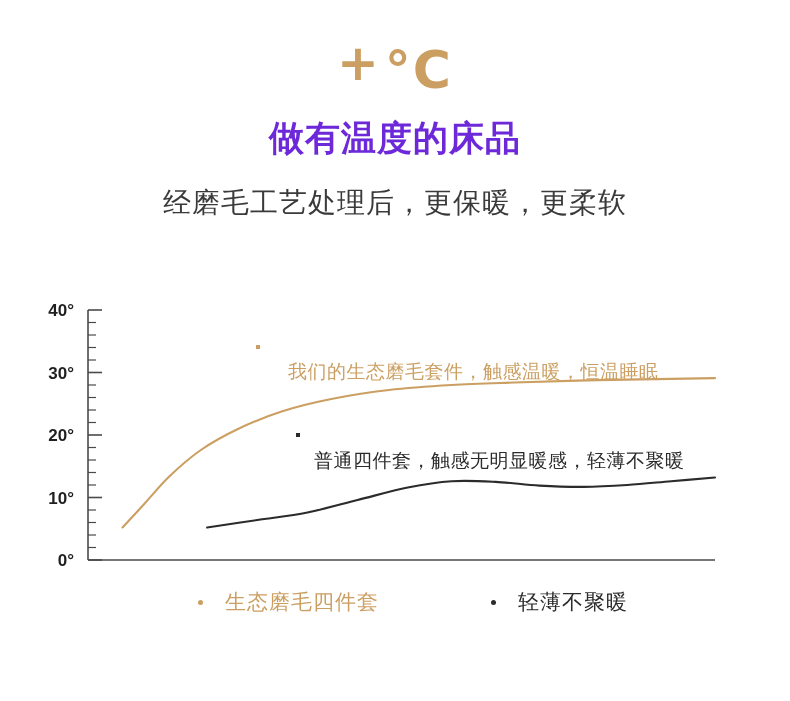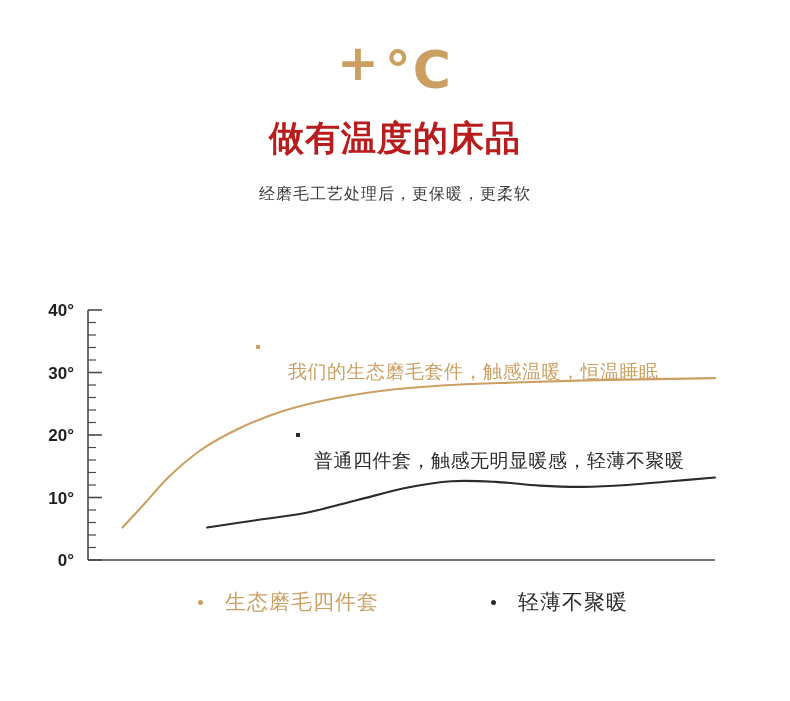--- a/index.html
+++ b/index.html
@@ -48,26 +48,26 @@
   }
   .plus-c .deg {
     font-size: 52px;
   }
 
   .headline {
     margin-top: 18px;
     font-size: 35px;
     font-weight: 700;
     letter-spacing: 1px;
-    color: #b91c1c;
+    color: #6d28d9;
   }
 
   .subhead {
     margin-top: 22px;
-    font-size: 16px;
+    font-size: 28px;
     font-weight: 400;
     letter-spacing: 1px;
     color: #3a3a3a;
   }
 
   
   .chart-wrap {
     position: absolute;
     left: 0;
     top: 295;

